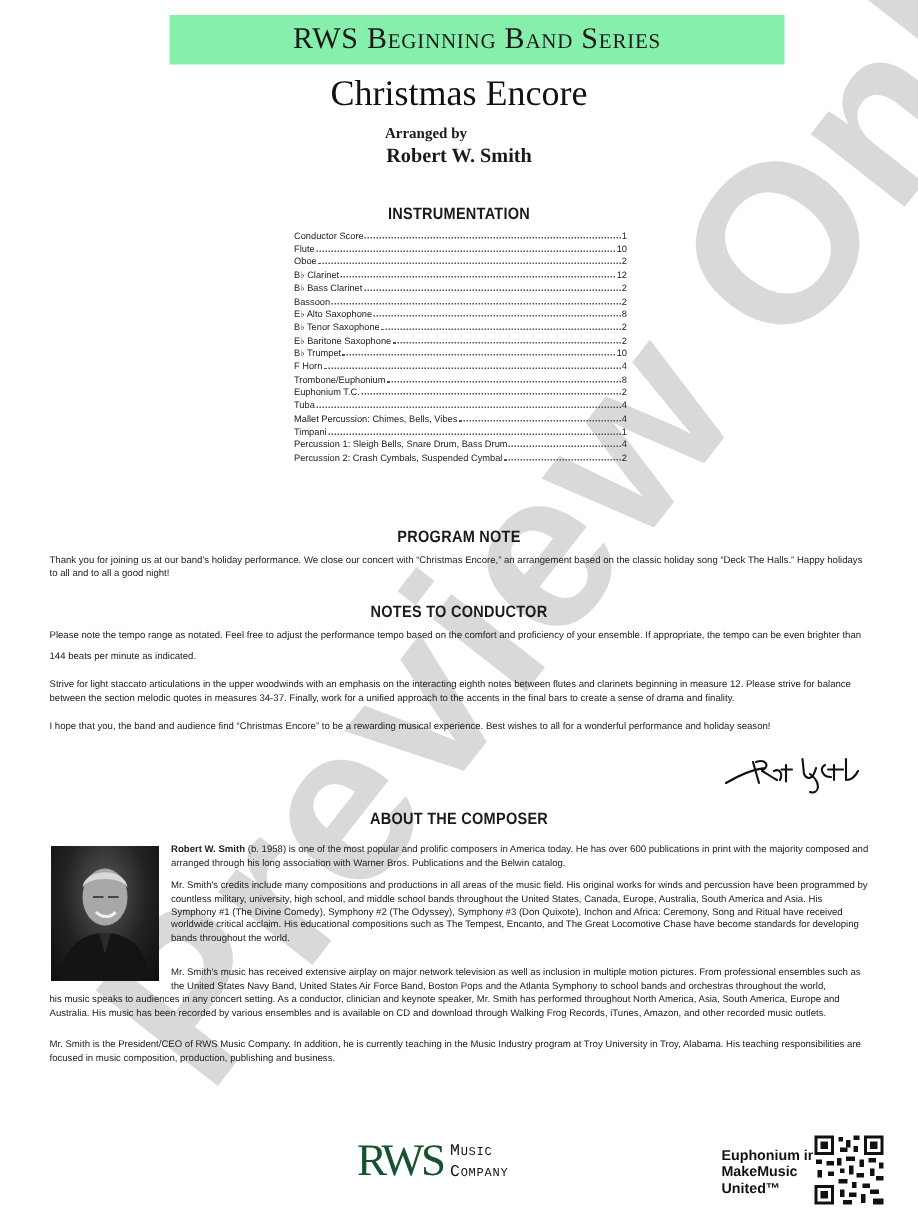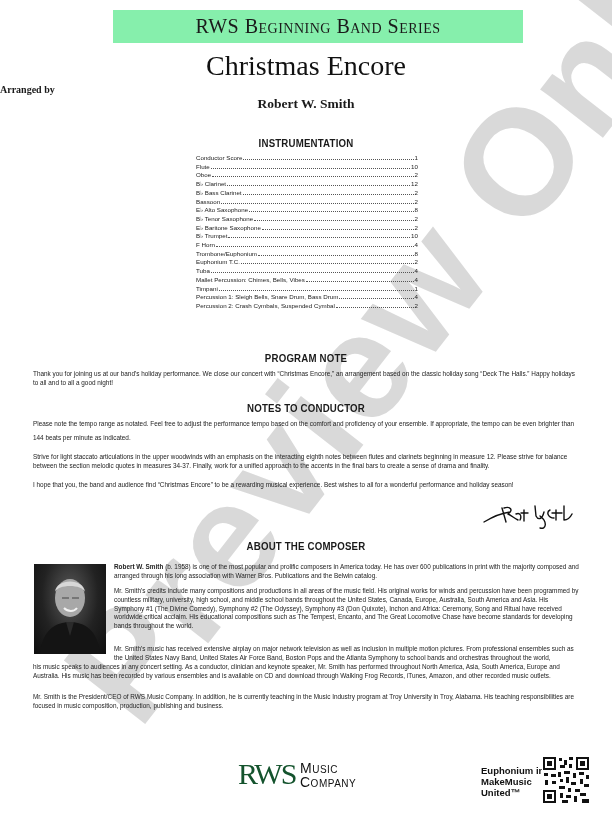--- a/index.html
+++ b/index.html
@@ -8,24 +8,24 @@
 
   .series-bar {
     position:absolute; left:101px; top:10px; width:410px; height:33px;
     background:#86efac; display:flex; align-items:center; justify-content:center;
     font-family:"Liberation Serif", serif; font-size:20px; color:#1a1a1a; letter-spacing:0.5px;
     font-variant:small-caps;
     margin-left:12px;
   }
   .title {
     position:absolute; left:0; width:612px; top:50px; text-align:center;
-    font-family:"Liberation Serif", serif; font-size:28px; color:#111;
+    font-family:"Liberation Serif", serif; font-size:24px; color:#111;
   }
   .arranged-by {
-    position:absolute; left:0; width:568px; top:84px; 
+    position:absolute; left:0; width:568px; top:84px; text-align:center;
     font-family:"Liberation Serif", serif; font-size:10px; font-weight:bold;
   }
   .composer-name {
     position:absolute; left:0; width:612px; top:96px; text-align:center;
     font-family:"Liberation Serif", serif; font-size:13.5px; font-weight:bold;
   }
   .section-heading {
     position:absolute; left:0; width:612px; text-align:center;
     font-family:"Liberation Sans", sans-serif; font-weight:bold; font-size:11px;
     transform:scaleX(0.88); letter-spacing:0.2px;
@@ -54,21 +54,21 @@
   .bio-para {
     position:absolute; font-size:6.4px; line-height:8.8px; color:#222;
   }
   .footer-logo {
     position:absolute; left:238px; top:757px; width:140px; height:40px;
   }
   .logo-rws {
     position:absolute; left:0; top:0; font-family:"Liberation Serif", serif; font-size:30px; color:#14532d; letter-spacing:-2px;
   }
   .logo-words {
-    position:absolute; left:62px; top:4px; font-family:Liberation Sans, sans-serif; font-size:14px; line-height:14px; font-variant:small-caps; color:#111; letter-spacing:0.5px;
+    position:absolute; left:62px; top:4px; font-family:Liberation Mono, monospace; font-size:11px; line-height:14px; font-variant:small-caps; color:#111; letter-spacing:0.5px;
   }
   .interact-text {
     position:absolute; left:481px; top:765px; font-size:9.5px; line-height:11px; color:#111; font-weight:bold;
   }
   .qr {
     position:absolute; left:542px; top:756px; width:48px; height:48px;
   }
   .watermark {
     position:absolute; left:-40px; top:330px; width:720px; text-align:center;
     font-family:"Liberation Sans", sans-serif; font-size:150px; font-weight:bold; color:rgba(170,170,170,0.45);

